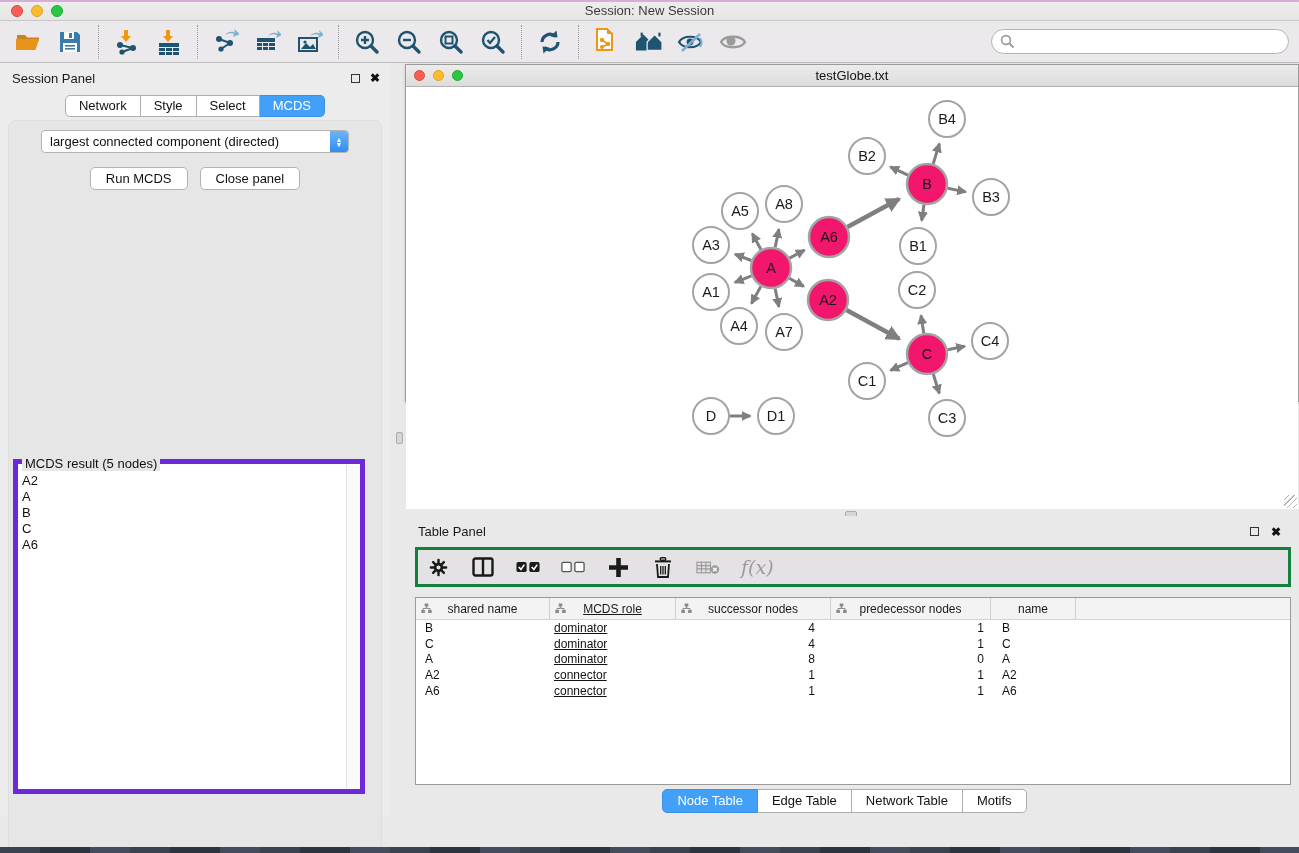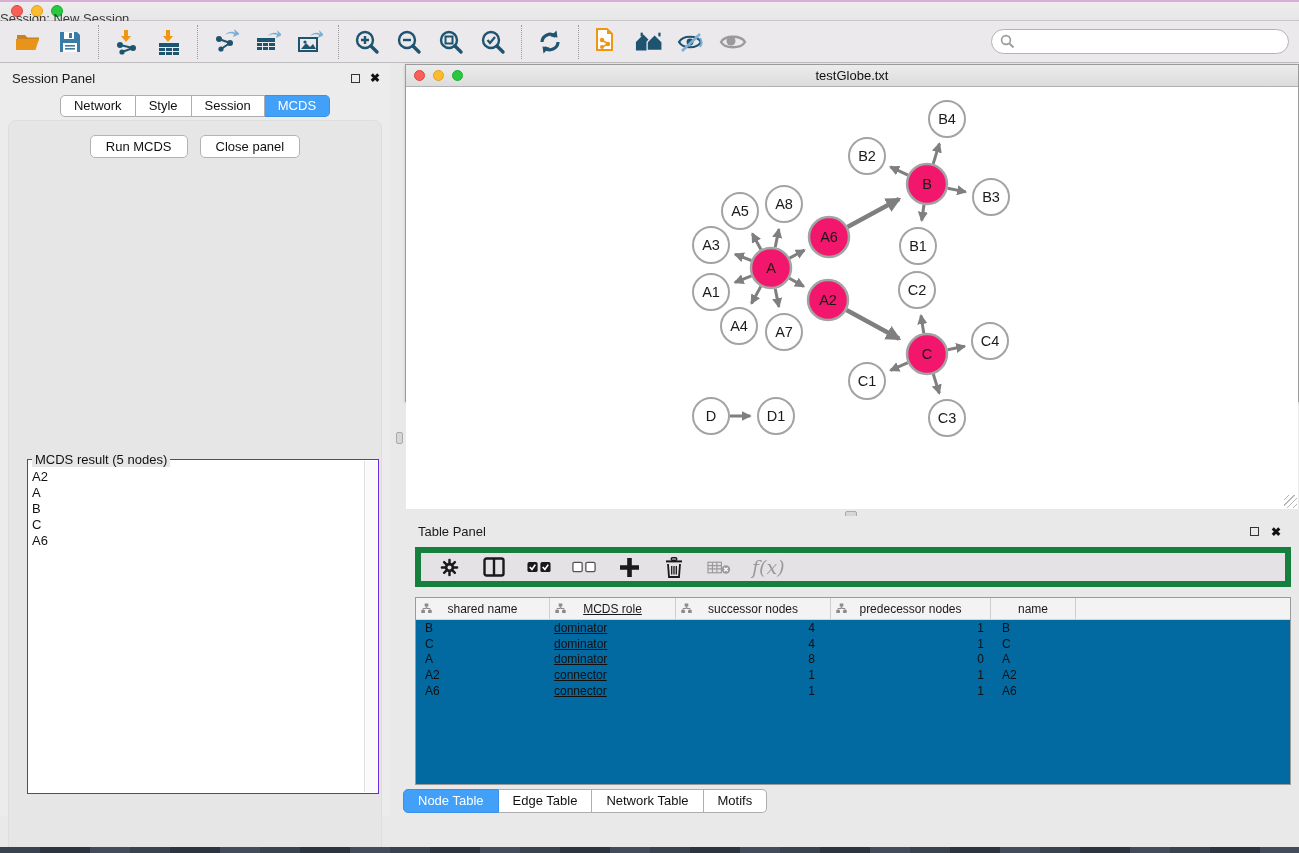--- a/index.html
+++ b/index.html
@@ -9,21 +9,21 @@
 
   
   .titlebar { position:absolute; left:0; top:0; width:1299px; height:21px;
     background:linear-gradient(#d9aed6 0%, #d9aed6 9%, #ededed 10%, #e6e6e6 100%);
     border-bottom:1px solid #c8c8c8; display:flex; align-items:center; }
   .lights { display:flex; gap:8px; margin-left:11px; margin-top:2px; }
   .light { width:12px; height:12px; border-radius:50%; }
   .light.red { background:#f95f57; border:1px solid #e0443e; }
   .light.yellow { background:#fdbc2e; border:1px solid #dfa023; }
   .light.green { background:#28c840; border:1px solid #1dad30; }
-  .win-title { position:absolute; left:0; right:0; top:3px; text-align:left; font-size:13px; color:#3a3a3a;margin-top:8px; }
+  .win-title { position:absolute; left:0; right:0; top:3px; text-align:center; font-size:13px; color:#3a3a3a; }
 
   
   .toolbar { position:absolute; left:0; top:21px; width:1299px; height:42px; background:#ebe9eb;
     border-bottom:1px solid #bdbdbd; display:flex; align-items:center; }
   .tgroup { display:flex; align-items:center; gap:14px; padding:0 14px; height:30px; }
   .tsep { width:1px; height:34px; border-left:1px dotted #9a9a9a; }
   .tbtn { width:28px; height:28px; display:flex; align-items:center; justify-content:center; cursor:pointer; }
   .search-wrap { margin-left:auto; margin-right:10px; display:flex; align-items:center;
     background:#fff; border:1px solid #b4b4b4; border-radius:13px; width:298px; height:25px; padding:0 8px; }
   .search-wrap input { border:none; outline:none; flex:1; font-size:13px; background:transparent; font-family:"Liberation Sans",sans-serif; }
@@ -47,21 +47,21 @@
   .opt-label { text-align:center; font-size:13px; color:#1a1a1a; margin-top:20px; }
   .dropdown { margin:9px auto 0; width:308px; height:23px; background:#fff; border:1px solid #b3b3b3;
     border-radius:4px; display:flex; align-items:center; position:relative; cursor:pointer; }
   .dropdown .dd-text { font-size:13px; color:#111; padding-left:8px; flex:1; white-space:nowrap; }
   .dd-stepper { width:18px; height:21px; background:linear-gradient(#6cb4fa,#2f8ef2); border-radius:0 3px 3px 0;
     display:flex; flex-direction:column; align-items:center; justify-content:center; color:#fff; }
   .dd-stepper span { font-size:7px; line-height:5px; }
   .btn-row { display:flex; justify-content:center; gap:12px; margin-top:14px; }
   .btn { background:#fff; border:1px solid #b3b3b3; border-radius:5px; height:23px; padding:0 15px;
     font-size:13px; color:#111; cursor:pointer; font-family:"Liberation Sans",sans-serif; }
-  .mcds-box { position:absolute; left:18px; top:338px; width:352px; height:335px; border:1px solid #6d28d9; background:#fff; }
+  .mcds-box { position:absolute; left:4px; top:338px; width:352px; height:335px; border:5px solid #6d28d9; background:#fff; }
   .mcds-legend { position:absolute; top:-8px; left:4px; background:#e6e6e6; font-size:13px; color:#111; padding:0 3px; }
   .mcds-list { position:absolute; inset:1px 14px 1px 1px; overflow:hidden; padding:8px 3px 0 3px; }
   .mcds-item { font-size:13px; line-height:16px; color:#111; }
   .mcds-scroll { position:absolute; top:1px; bottom:1px; right:1px; width:13px; background:#fafafa; border-left:1px solid #e0e0e0; }
 
   
   .net-window { position:absolute; left:405px; top:64px; width:894px; height:338px;
     border:1px solid #9b9b9b; background:#fff; box-shadow:0 1px 3px rgba(0,0,0,.15); }
   .net-titlebar { height:22px; background:linear-gradient(#ececec,#dcdcdc); border-bottom:1px solid #b2b2b2;
     display:flex; align-items:center; position:relative; }
@@ -71,36 +71,36 @@
   .net-canvas { position:relative; width:100%; height:422px; background:#fff; }
   .net-canvas svg { position:absolute; inset:0; }
   .resize-grip { position:absolute; right:1px; bottom:1px; width:13px; height:13px;
     background:repeating-linear-gradient(135deg, transparent 0 3px, #b5b5b5 3px 4px); cursor:nwse-resize; }
   .v-grip { position:absolute; left:396px; top:432px; width:7px; height:12px; background:#d6d6d6; border:1px solid #aaa; border-radius:2px; cursor:col-resize; }
   .h-grip { position:absolute; left:845px; top:511px; width:12px; height:7px; background:#d6d6d6; border:1px solid #aaa; border-radius:2px; cursor:row-resize; }
 
   
   .table-panel { position:absolute; left:390px; top:516px; width:909px; height:300px; background:#e9e9e9; }
   .tp-head { display:flex; align-items:center; padding:8px 18px 0 28px; }
-  .tp-toolbar { margin:8px 8px 0 25px; height:40px; background:#e4e2e4; border:6px solid #15803d;
-    display:flex; align-items:center; gap:21px; padding:0 16px; }
+  .tp-toolbar { margin:8px 8px 0 25px; height:40px; background:#e4e2e4; border:3px solid #15803d;
+    display:flex; align-items:center; gap:21px; padding:0 8px; }
   .tp-toolbar .tbtn { width:24px; height:24px; }
   .fx { font-family:"DejaVu Serif", serif; font-style:italic; font-size:19px; color:#9a9a9a; }
-  .data-table { position:absolute; left:25px; top:81px; width:876px; height:188px; background:#0369a1; border:1px solid #9a9a9a; overflow:hidden; }
+  .data-table { position:absolute; left:25px; top:81px; width:876px; height:188px; background:#ffffff; border:1px solid #9a9a9a; overflow:hidden; }
   .thead { display:flex; height:22px; background:#f3f3f3; border-bottom:1px solid #d4d4d4; }
   .th { position:relative; display:flex; align-items:center; justify-content:center; font-size:12px; color:#1a1a1a;
     border-right:1px solid #cfcfcf; background:#f3f3f3; }
   .th .hicon { position:absolute; left:5px; top:5px; }
   .c0{width:134px;} .c1{width:126px;text-decoration:underline;} .c2{width:155px;} .c3{width:160px;} .c4{width:85px;}
   .trow { display:flex; height:15.7px; align-items:center; }
   .tcell { font-size:12px; color:#111; white-space:nowrap; overflow:hidden; }
   .tcell.c0 { padding-left:9px; } .tcell.c1 { padding-left:4px; }
   .tcell.c2 { text-align:right; padding-right:16px; } .tcell.c3 { text-align:right; padding-right:7px; }
   .tcell.c4 { padding-left:11px; }
-  .tp-tabs { position:absolute; left:13px; right:0; top:273px; display:flex; }
+  .tp-tabs { position:absolute; left:0; right:0; top:273px; display:flex; justify-content:center; }
   .tp-tabs .tab { padding:3px 14px 4px; }
 
   
   .statusbar { position:absolute; left:0; top:816px; width:1299px; height:31px; background:#ececec;
     border-top:1px solid #bdbdbd; display:flex; align-items:center; }
   .sb-btn { margin-left:12px; width:25px; height:23px; background:#f5f5f5; border:1px solid #ababab;
     border-radius:2px; display:flex; align-items:center; justify-content:center; cursor:pointer; }
   .mem-btn { margin-left:auto; margin-right:10px; height:23px; background:#f8f8f8; border:1px solid #b4b4b4;
     border-radius:3px; display:flex; align-items:center; gap:6px; padding:0 10px; cursor:pointer; }
   .mem-dot { width:12px; height:12px; border-radius:50%; background:#16a52a; }
@@ -292,25 +292,32 @@
       <span class="panel-title">Session Panel</span>
       <span class="panel-controls">
         <span class="float-box"></span>
         <span class="close-x">✖</span>
       </span>
     </div>
     <div class="ctl-tabs">
       <div class="seg" id="ctl-tabs">
           <div class="tab">Network</div>
           <div class="tab">Style</div>
-          <div class="tab">Session</div>
+          <div class="tab">Select</div>
           <div class="tab active">MCDS</div>
         </div>
     </div>
     <div class="ctl-card">
+      <div class="dropdown">
+        <span class="dd-text">largest connected component (directed)</span>
+        <span class="dd-stepper">
+            <span>▲</span>
+            <span>▼</span>
+          </span>
+      </div>
       <div class="btn-row">
         <button class="btn">Run MCDS</button>
         <button class="btn">Close panel</button>
       </div>
       <div class="mcds-box">
         <span class="mcds-legend">MCDS result (5 nodes)</span>
         <div class="mcds-list" id="mcds-list">
             <div class="mcds-item">A2</div>
             <div class="mcds-item">A</div>
             <div class="mcds-item">B</div>

